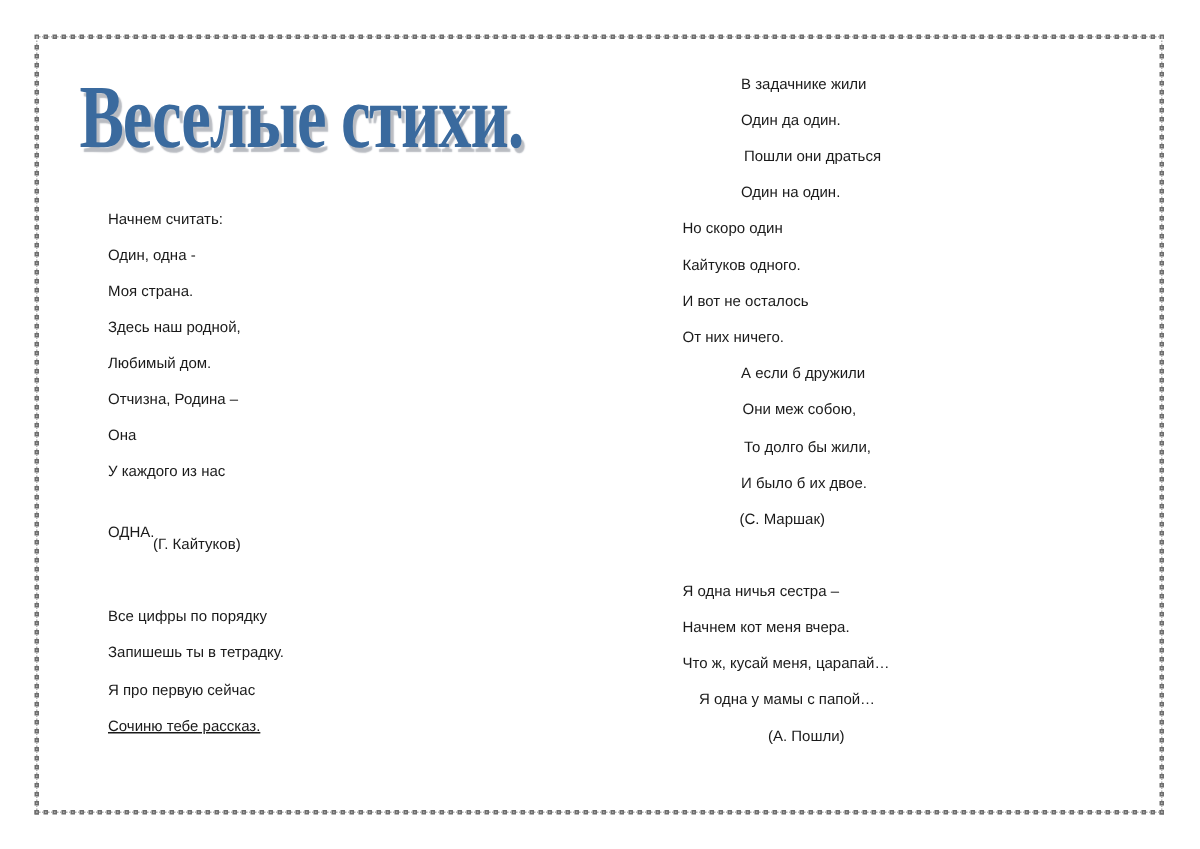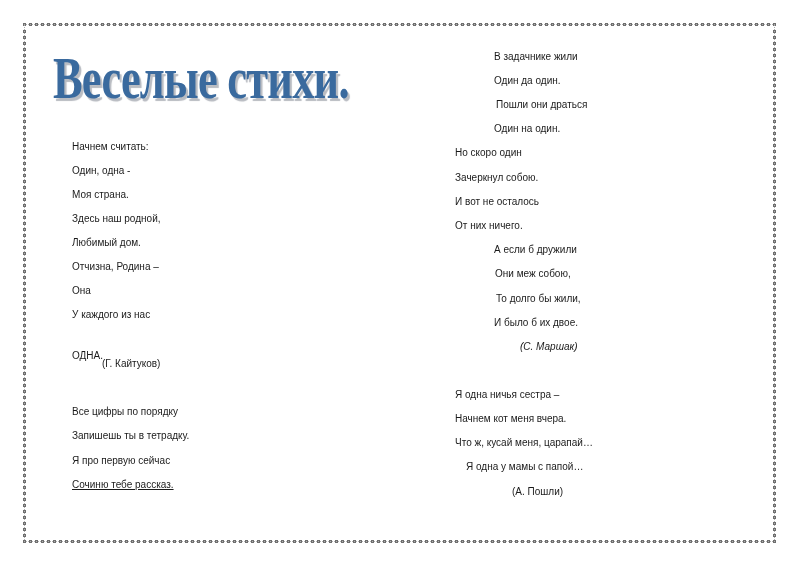--- a/index.html
+++ b/index.html
@@ -78,28 +78,28 @@
   <p class="line" style="left:54px; top:455px;">Я про первую сейчас</p>
   <p class="line" style="left:54px; top:479px;text-decoration:underline;">Сочиню тебе рассказ.</p>
 </div>
 
 <div>
   <p class="line" style="left:476px; top:51px;">В задачнике жили</p>
   <p class="line" style="left:476px; top:75px;">Один да один.</p>
   <p class="line" style="left:478px; top:99px;">Пошли они драться</p>
   <p class="line" style="left:476px; top:123px;">Один на один.</p>
   <p class="line" style="left:437px; top:147px;text-align:center;">Но скоро один</p>
-  <p class="line" style="left:437px; top:172px;">Зачеркнул собою.</p>
+  <p class="line" style="left:437px; top:172px;">Кайтуков одного.</p>
   <p class="line" style="left:437px; top:196px;">И вот не осталось</p>
   <p class="line" style="left:437px; top:220px;">От них ничего.</p>
   <p class="line" style="left:476px; top:244px;">А если б дружили</p>
   <p class="line" style="left:477px; top:268px;">Они меж собою,</p>
   <p class="line" style="left:478px; top:293px;">То долго бы жили,</p>
   <p class="line" style="left:476px; top:317px;">И было б их двое.</p>
-  <p class="line" style="left:502px; top:341px;font-style:italic;">(С. Маршак)</p>
+  <p class="line" style="left:475px; top:341px;">(С. Маршак)</p>
 </div>
 
 <div>
   <p class="line" style="left:437px; top:389px;">Я одна ничья сестра –</p>
   <p class="line" style="left:437px; top:413px;">Начнем кот меня вчера.</p>
   <p class="line" style="left:437px; top:437px;">Что ж, кусай меня, царапай…</p>
   <p class="line" style="left:437px; top:461px;margin-left:11px;">Я одна у мамы с папой…</p>
   <p class="line" style="left:494px; top:486px;">(А. Пошли)</p>
 </div>
 

